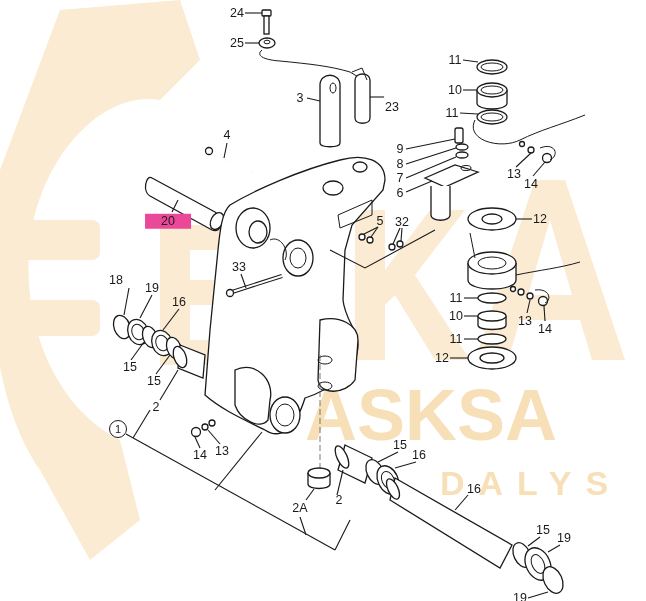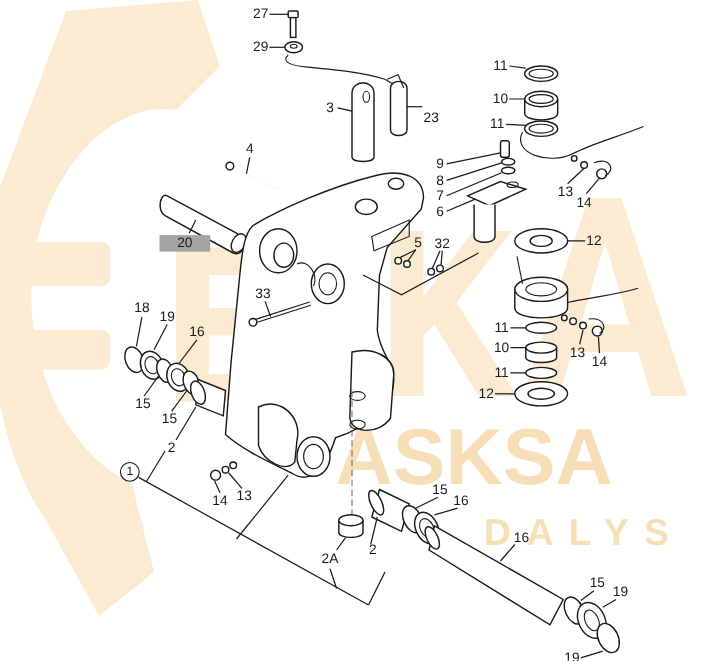--- a/index.html
+++ b/index.html
@@ -6,21 +6,21 @@
   body { width:646px; height:601px; overflow:hidden; position:relative; font-family:"Liberation Sans", sans-serif; }
   #stage { position:absolute; left:0; top:0; width:646px; height:601px; }
   svg { position:absolute; left:0; top:0; }
   .wm { fill:#fbebd2; }
   .wm-text { fill:#f7dfb7; font-family:"Liberation Sans", sans-serif; font-weight:700; }
   .part { fill:#ffffff; stroke:#1a1a1a; stroke-width:1.3; }
   .part-thin { fill:none; stroke:#1a1a1a; stroke-width:1; }
   .leader { fill:none; stroke:#1a1a1a; stroke-width:1.1; }
   .dash { fill:none; stroke:#555; stroke-width:0.8; stroke-dasharray:6 3; }
   .lbl { position:absolute; font-size:12.5px; color:#1a1a1a; line-height:1; white-space:nowrap; transform:translate(-50%,-50%); font-family:"Liberation Sans", sans-serif; }
-  .lbl.hl { background:#a3a3a3; padding:1px 16px; }
+  .lbl.hl { background:#ec4899; padding:1px 16px; }
   .lbl.circ { border:1.2px solid #1a1a1a; border-radius:50%; width:16px; height:16px; display:flex; align-items:center; justify-content:center; font-size:11px; }
 </style>
 </head>
 <body>
 
 <div id="stage">
 
   <svg width="646" height="601">
 
     <path class="wm" d="M 60 10 L 180 0 L 200 60 L 160 100 C 100 90, 40 160, 30 240 C 20 330, 60 410, 120 440 L 140 520 L 90 560 L 40 470 C -10 400, -20 260, 0 170 Z"></path>
@@ -236,40 +236,40 @@
       <line class="leader" x1="337" y1="495" x2="343" y2="470"></line>
       <line class="leader" x1="398" y1="452" x2="378" y2="462"></line>
       <line class="leader" x1="416" y1="462" x2="395" y2="468"></line>
       <line class="leader" x1="468" y1="495" x2="455" y2="510"></line>
       <line class="leader" x1="540" y1="537" x2="528" y2="546"></line>
       <line class="leader" x1="560" y1="545" x2="548" y2="552"></line>
       <line class="leader" x1="528" y1="598" x2="548" y2="592"></line>
     </g>
   </svg>
 
-  <span class="lbl" style="left:237px;top:13px">27</span>
-  <span class="lbl" style="left:237px;top:43px">29</span>
+  <span class="lbl" style="left:237px;top:13px">24</span>
+  <span class="lbl" style="left:237px;top:43px">25</span>
   <span class="lbl" style="left:300px;top:98px">3</span>
   <span class="lbl" style="left:392px;top:107px">23</span>
   <span class="lbl" style="left:227px;top:135px">4</span>
   <span class="lbl" style="left:455px;top:60px">11</span>
   <span class="lbl" style="left:455px;top:90px">10</span>
   <span class="lbl" style="left:452px;top:113px">11</span>
   <span class="lbl" style="left:400px;top:149px">9</span>
   <span class="lbl" style="left:400px;top:164px">8</span>
   <span class="lbl" style="left:400px;top:178px">7</span>
   <span class="lbl" style="left:400px;top:193px">6</span>
   <span class="lbl" style="left:514px;top:174px">13</span>
   <span class="lbl" style="left:531px;top:184px">14</span>
   <span class="lbl hl" style="left:168px;top:221px">20</span>
   <span class="lbl" style="left:380px;top:221px">5</span>
   <span class="lbl" style="left:402px;top:222px">32</span>
   <span class="lbl" style="left:540px;top:219px">12</span>
   <span class="lbl" style="left:239px;top:267px">33</span>
-  <span class="lbl" style="left:129px;top:280px">18</span>
+  <span class="lbl" style="left:116px;top:280px">18</span>
   <span class="lbl" style="left:152px;top:288px">19</span>
   <span class="lbl" style="left:179px;top:302px">16</span>
   <span class="lbl" style="left:456px;top:298px">11</span>
   <span class="lbl" style="left:525px;top:321px">13</span>
   <span class="lbl" style="left:545px;top:329px">14</span>
   <span class="lbl" style="left:456px;top:316px">10</span>
   <span class="lbl" style="left:130px;top:367px">15</span>
   <span class="lbl" style="left:154px;top:381px">15</span>
   <span class="lbl" style="left:456px;top:339px">11</span>
   <span class="lbl" style="left:442px;top:358px">12</span>

